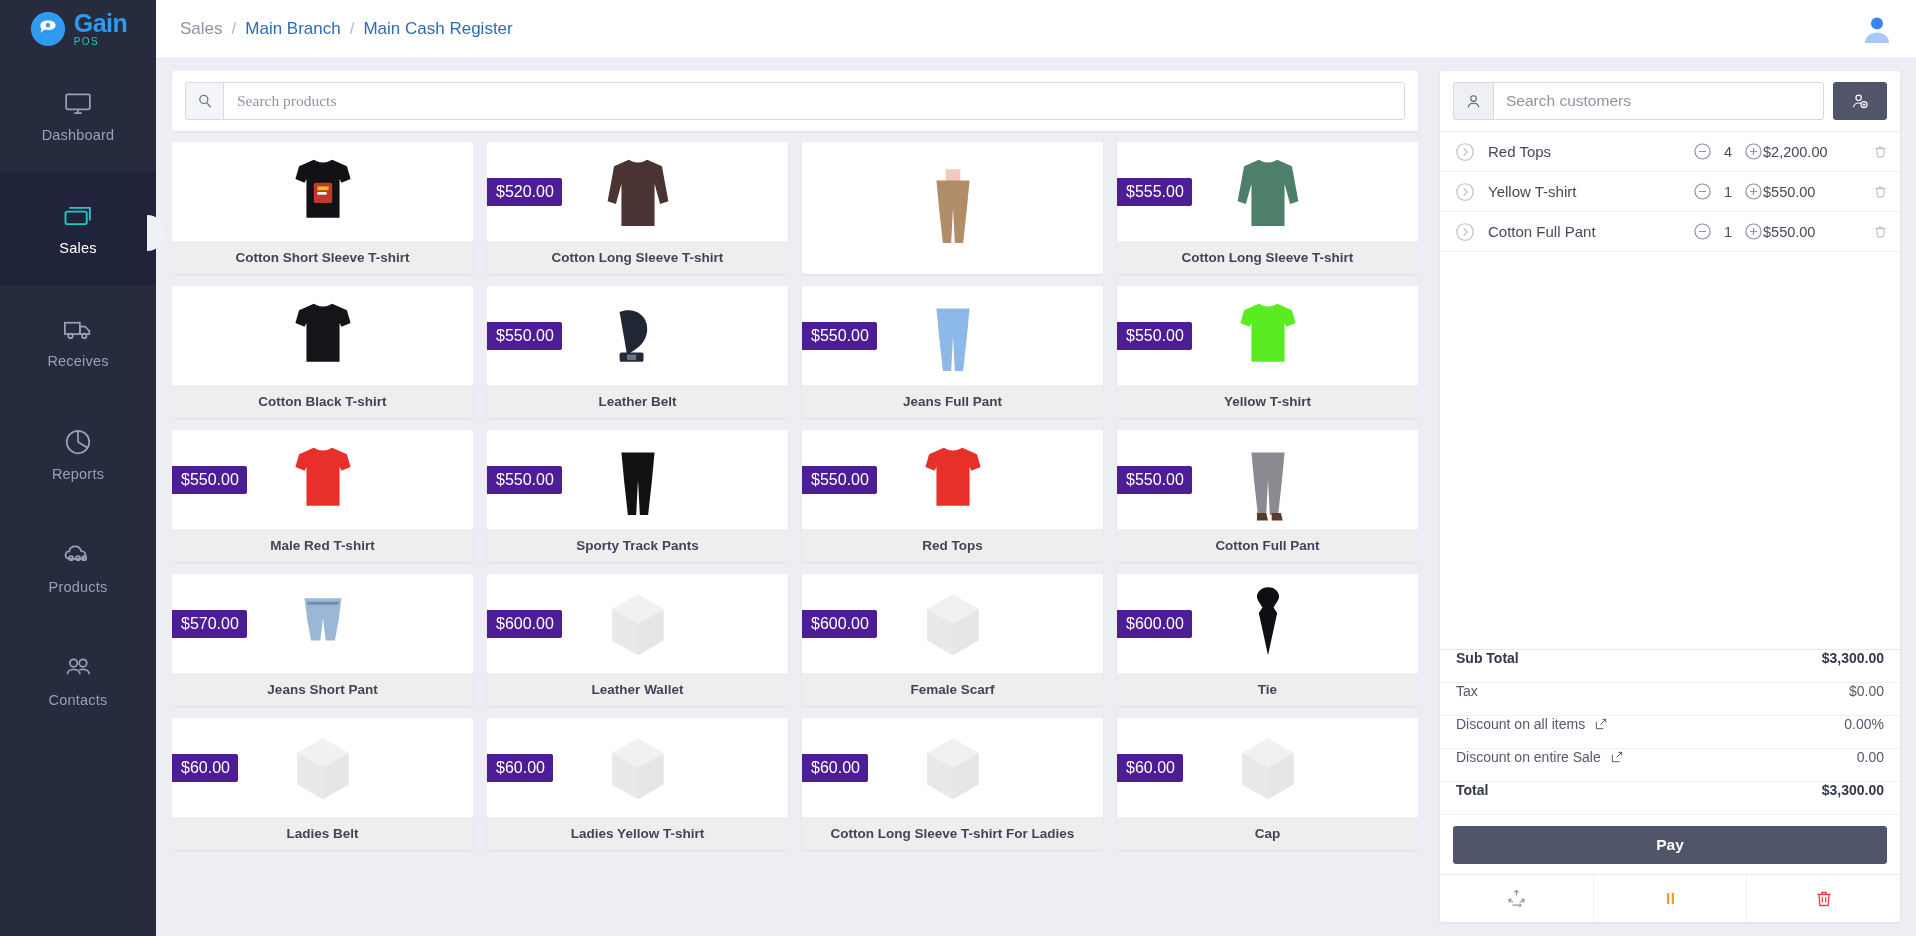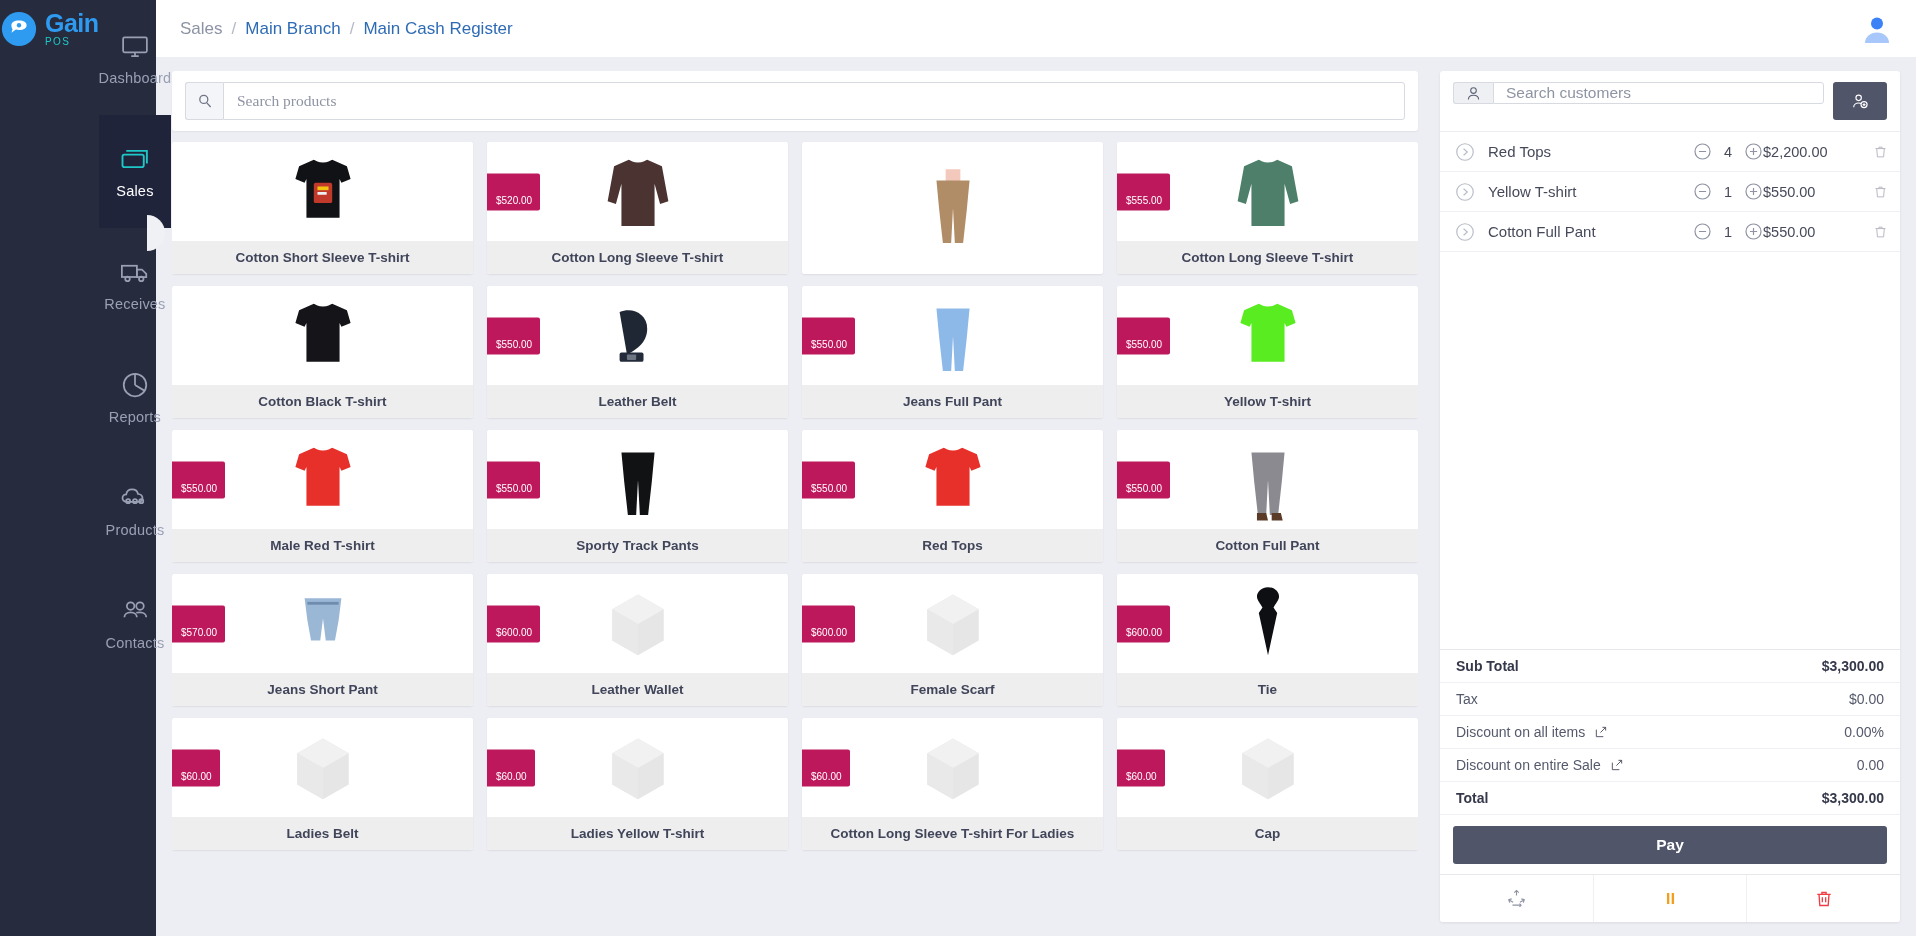--- a/index.html
+++ b/index.html
@@ -8,21 +8,21 @@
     overflow: hidden;
     font-family: "Liberation Sans", sans-serif;
     background: #eceef3;
   }
   .app { display: flex; width: 1916px; height: 936px; }
 
   
   .sidebar {
     width: 156px; flex: 0 0 156px;
     background: #272b3e;
-    display: flex; flex-direction: row;
+    display: flex; flex-direction: column;
     position: relative;
     z-index: 5;
   }
   .brand {
     height: 57px; flex: 0 0 57px;
     display: flex; align-items: center; justify-content: center;
     gap: 7px;
     background: #272b3e;
   }
   .brand-logo { width: 38px; height: 38px; }
@@ -127,24 +127,24 @@
   }
   .prod-img-area {
     flex: 1; position: relative;
     display: flex; align-items: center; justify-content: center;
     background: #ffffff;
     overflow: hidden;
   }
   .prod-price {
     position: absolute; left: 0; top: 50%;
     transform: translateY(-50%);
-    background: #be185d;
+    background: #4c1d95;
     color: #ffffff;
-    font-size: 10px;
-    padding: 21px 8px 5px 9px;
+    font-size: 16px;
+    padding: 5px 8px 5px 9px;
     border-radius: 0 2px 2px 0;
     white-space: nowrap;
   }
   .prod-name-bar {
     background: #eeeeee;
     height: 33px; flex: 0 0 33px;
     display: flex; align-items: center; justify-content: center;
     font-size: 13.5px;
     color: #41455a;
     font-weight: bold;
@@ -162,21 +162,21 @@
   }
   .cart-card {
     background: #ffffff;
     border-radius: 3px;
     box-shadow: 0 1px 3px rgba(0,0,0,0.08);
     display: flex; flex-direction: column;
     flex: 1; min-height: 0;
     overflow: hidden;
   }
   .cust-row { display: flex; padding: 11px 13px; gap: 9px; }
-  .cust-search { display: flex; flex: 1; height: 22px; }
+  .cust-search { display: flex; flex: 1; height: 38px; }
   .cust-icon-box {
     width: 40px; flex: 0 0 40px;
     border: 1px solid #d7dae1; border-right: none;
     border-radius: 3px 0 0 3px;
     background: #eef0f4;
     display: flex; align-items: center; justify-content: center;
   }
   .cust-input {
     flex: 1;
     border: 1px solid #d7dae1;
@@ -216,21 +216,21 @@
   .ci-qty { font-size: 14.5px; color: #46495a; min-width: 14px; text-align: center; }
   .ci-price {
     width: 110px; 
     font-size: 14.5px; color: #46495a;
     padding-right: 10px;
   }
   .ci-del { width: 15px; height: 16px; cursor: pointer; opacity: 0.55; }
 
   .totals { border-top: 1px solid #e6e8ec; }
   .tot-row {
-    display: flex; align-items: center; justify-content: space-between;
+    display: flex; align-items: flex-start; justify-content: space-between;
     height: 33px;
     padding: 0 16px;
     border-bottom: 1px solid #eef0f3;
     font-size: 14px; color: #55596b;
   }
   .tot-row.bold { font-weight: bold; color: #35384a; }
   .tot-label { display: flex; align-items: center; gap: 9px; }
   .edit-icon { width: 14px; height: 14px; cursor: pointer; }
 
   .pay-wrap { padding: 11px 13px 10px 13px; }

